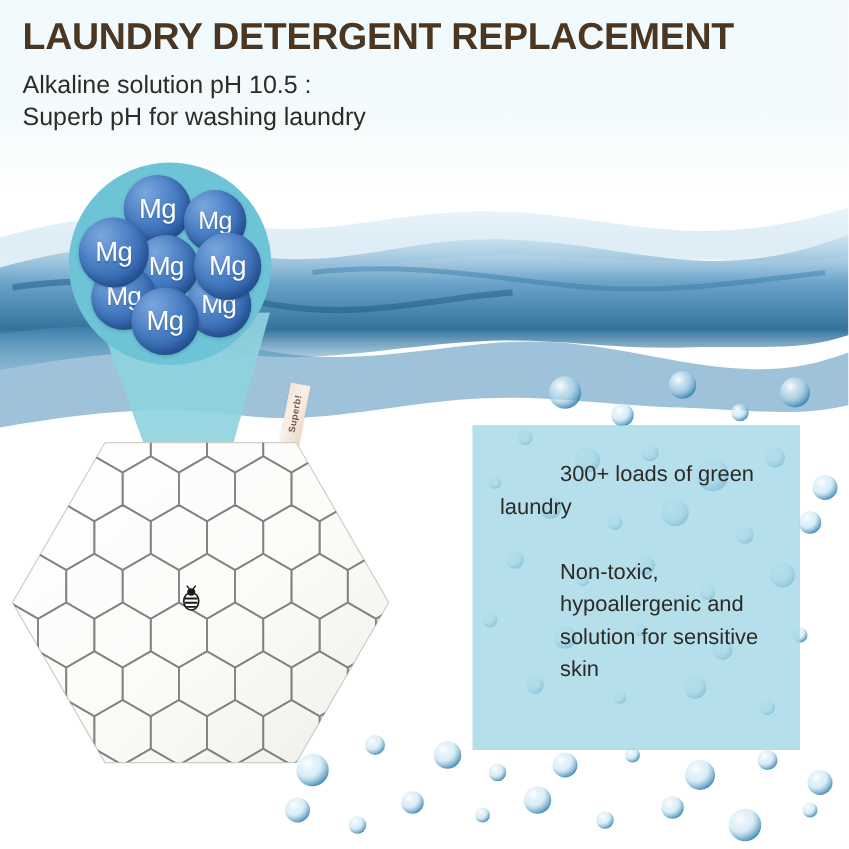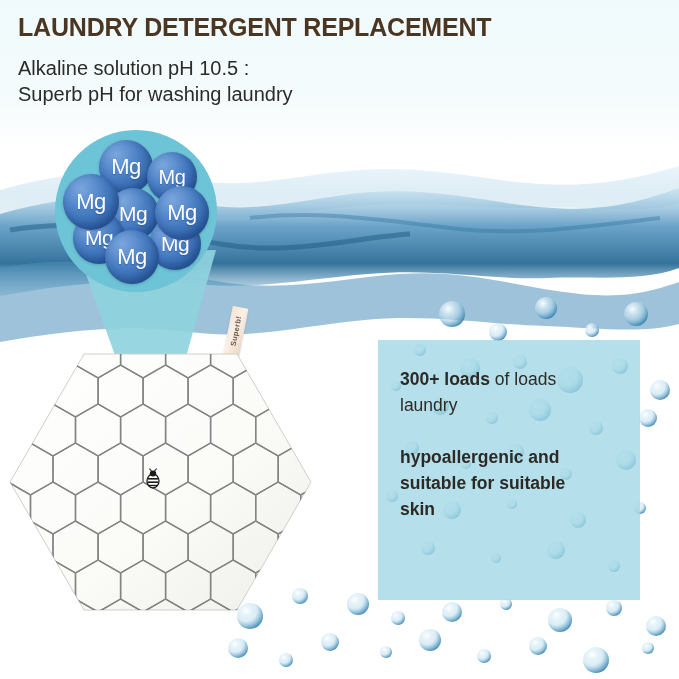--- a/index.html
+++ b/index.html
@@ -10,21 +10,21 @@
   }
   #page{
     position:relative;width:679px;height:679px;overflow:hidden;
     background:linear-gradient(to bottom,#f0fafc 0%,#f4fbfc 14%,#ffffff 22%,#ffffff 100%);
   }
 
   
   .header{position:absolute;left:0;top:0;width:679px;height:122px;}
   .title{
     position:absolute;left:18px;top:13px;
-    font-size:25px;font-weight:bold;letter-spacing:-0.2px;
+    font-size:30px;font-weight:bold;letter-spacing:-0.2px;
     color:#4b3621;white-space:nowrap;
   }
   .sub{
     position:absolute;left:18px;top:55px;
     font-size:20px;line-height:26px;color:#2b2b28;font-weight:400;
   }
   .sub div{white-space:nowrap;}
 
   
   .water-wrap{position:absolute;left:0;top:118px;width:679px;height:561px;overflow:hidden;}
@@ -66,21 +66,21 @@
 
   
   .callout{
     position:absolute;left:378px;top:340px;width:262px;height:260px;
     background:rgba(160,214,228,.78);
   }
   .callout .txt{
     position:absolute;left:22px;top:26px;width:224px;
     font-size:17.5px;line-height:26px;color:#2d2a26;
   }
-  .callout .txt b{font-weight:bold;}
+  .callout .txt b{font-weight:normal;margin-left:48px;}
   .gap{height:26px;}
 
   .bee{position:absolute;left:143px;top:468px;width:20px;height:22px;}
 </style>
 </head>
 <body>
 
 <div id="page">
 
   <div class="header">
@@ -323,23 +323,24 @@
     <rect x="5" y="13.4" width="10" height="1.6" fill="#1a1a1a"></rect>
     <rect x="6" y="16.8" width="8" height="1.4" fill="#1a1a1a"></rect>
     <ellipse cx="10" cy="5.5" rx="3.2" ry="3" fill="#1a1a1a"></ellipse>
     <path d="M8.5,3 L6.4,0.6" stroke="#1a1a1a" stroke-width="1.1" fill="none"></path>
     <path d="M11.5,3 L13.6,0.6" stroke="#1a1a1a" stroke-width="1.1" fill="none"></path>
   </svg>
 
   <div class="callout">
     <div class="txt">
       <div>
-        <b>300+ loads</b><span> of loads</span>
+        <b>300+ loads</b><span> of green</span>
       </div>
       <div>laundry</div>
       <div class="gap"></div>
+      <div><b>Non-toxic,</b></div>
       <div><b>hypoallergenic and</b></div>
-      <div><b>suitable for suitable</b></div>
+      <div><b>solution for sensitive</b></div>
       <div><b>skin</b></div>
     </div>
   </div>
 
 </div>
 
 </body></html>

